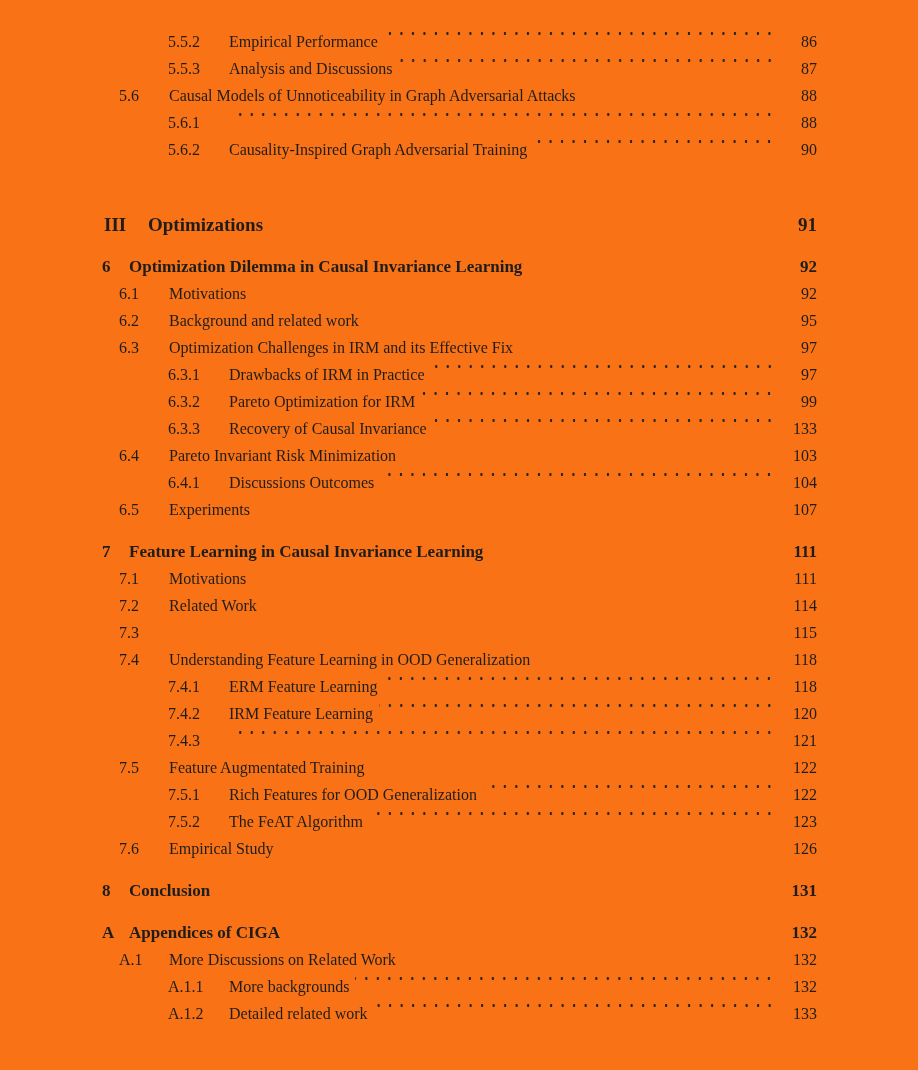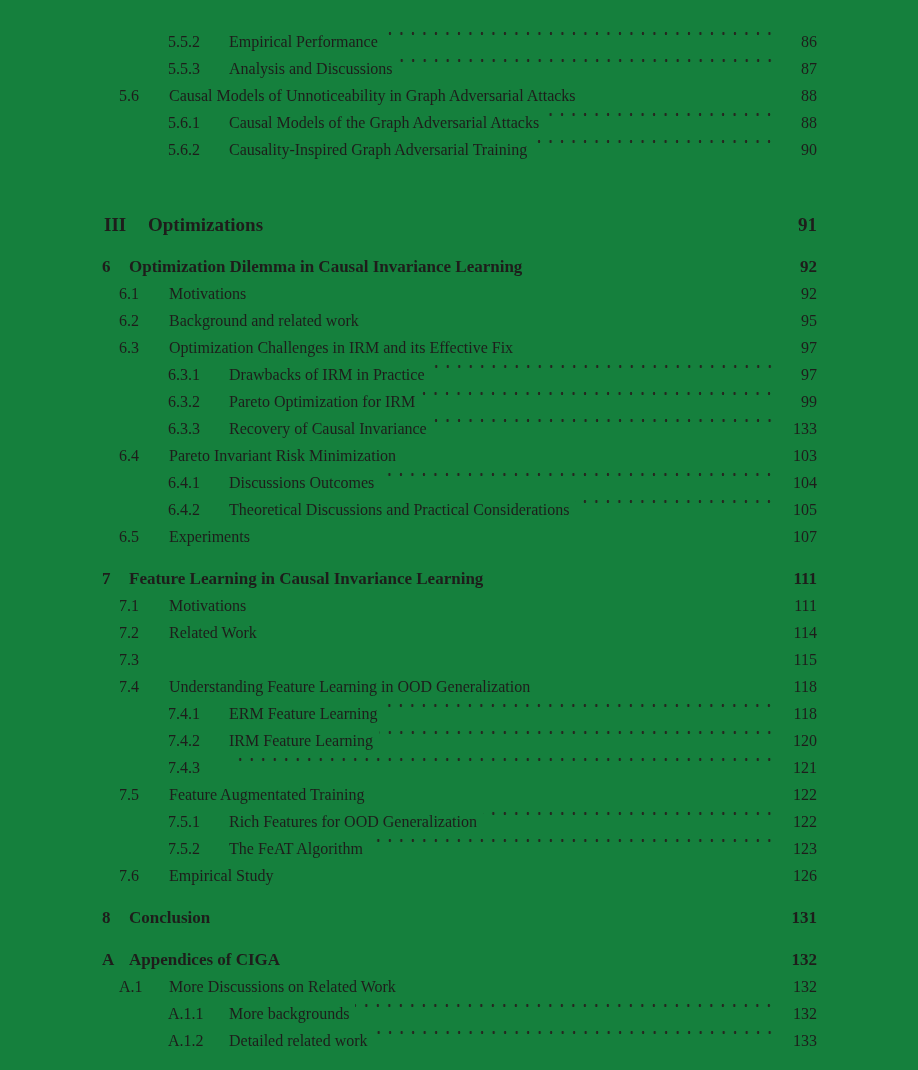--- a/index.html
+++ b/index.html
@@ -68,21 +68,21 @@
     font-weight: bold;
     font-size: 19px;
     margin-top: 36px;
   }
   .row.part { padding-left: 2px; margin-top: 48px; }
   .row.part .num { width: 44px; }
 </style>
 </head>
 <body>
 
-<div class="page" style="background: #15803d; color: rgb(30, 29, 27);">
+<div class="page" style="background: #f97316; color: rgb(30, 29, 27);">
   <div class="toc-list">
       <div class="row subsection">
     <span class="num">5.5.2</span>
     <span class="title">Empirical Performance</span>
     <span class="leader"></span>
     <span class="page-num">86</span>
   </div>
       <div class="row subsection">
     <span class="num">5.5.3</span>
     <span class="title">Analysis and Discussions</span>
@@ -90,21 +90,20 @@
     <span class="page-num">87</span>
   </div>
       <div class="row section">
     <span class="num">5.6</span>
     <span class="title">Causal Models of Unnoticeability in Graph Adversarial Attacks</span>
     <span class="leader"></span>
     <span class="page-num">88</span>
   </div>
       <div class="row subsection">
     <span class="num">5.6.1</span>
-    <span class="title">Causal Models of the Graph Adversarial Attacks</span>
     <span class="leader"></span>
     <span class="page-num">88</span>
   </div>
       <div class="row subsection">
     <span class="num">5.6.2</span>
     <span class="title">Causality-Inspired Graph Adversarial Training</span>
     <span class="leader"></span>
     <span class="page-num">90</span>
   </div>
       <div class="row part">
@@ -159,26 +158,20 @@
     <span class="num">6.4</span>
     <span class="title">Pareto Invariant Risk Minimization</span>
     <span class="leader"></span>
     <span class="page-num">103</span>
   </div>
       <div class="row subsection">
     <span class="num">6.4.1</span>
     <span class="title">Discussions Outcomes</span>
     <span class="leader"></span>
     <span class="page-num">104</span>
-  </div>
-      <div class="row subsection">
-    <span class="num">6.4.2</span>
-    <span class="title">Theoretical Discussions and Practical Considerations</span>
-    <span class="leader"></span>
-    <span class="page-num">105</span>
   </div>
       <div class="row section">
     <span class="num">6.5</span>
     <span class="title">Experiments</span>
     <span class="leader"></span>
     <span class="page-num">107</span>
   </div>
       <div class="row chapter">
     <span class="num">7</span>
     <span class="title">Feature Learning in Causal Invariance Learning</span>

